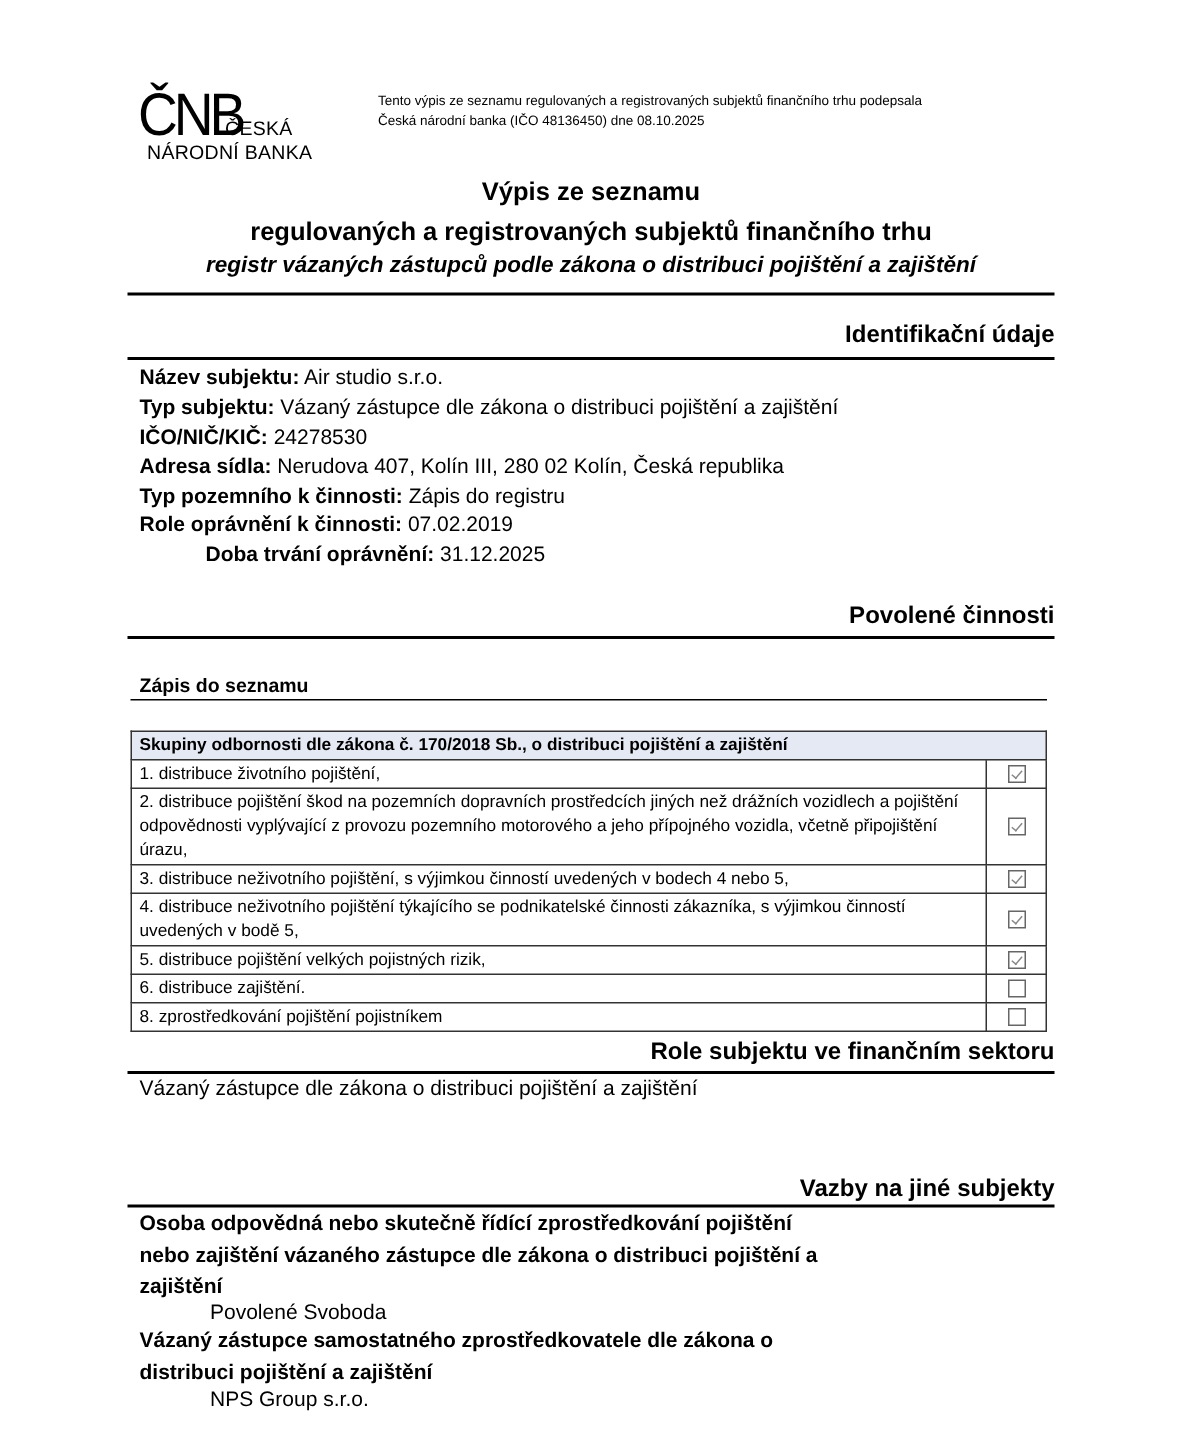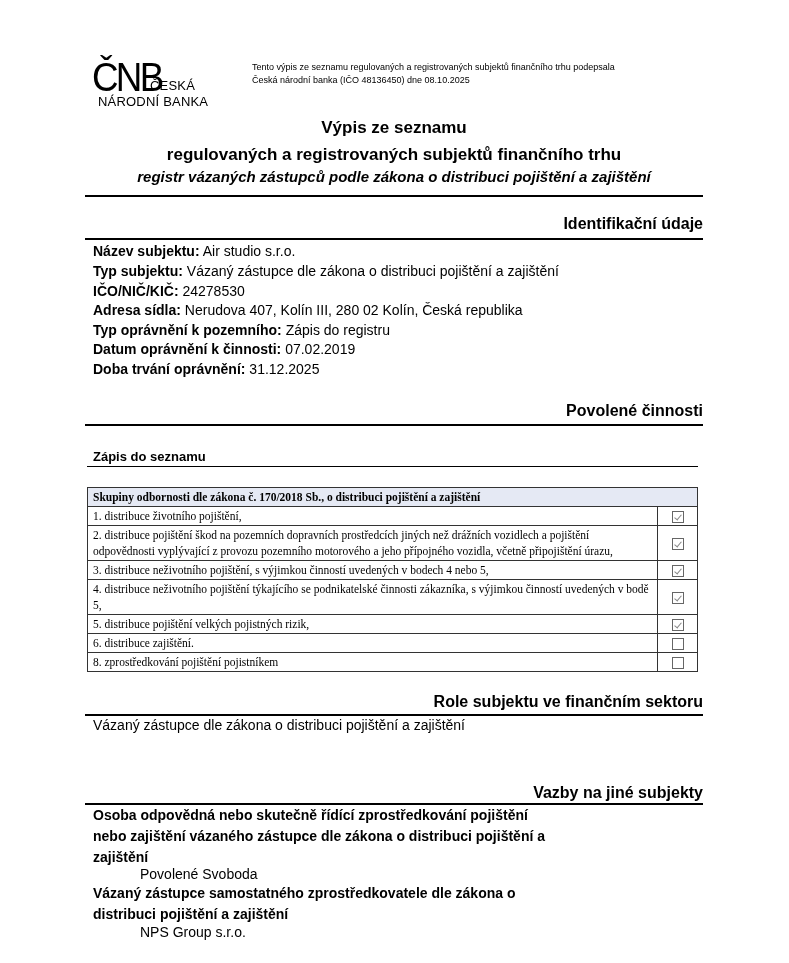--- a/index.html
+++ b/index.html
@@ -21,21 +21,21 @@
   .rule { position: absolute; left: 85px; width: 618px; background: #000; }
 
   .section-head { position: absolute; left: 85px; width: 618px; text-align: right; font-weight: bold; font-size: 16px; }
 
   .field { position: absolute; left: 93px; font-size: 14px; line-height: 20px; white-space: nowrap; }
   .field .lbl { font-weight: bold; }
 
   .sub-head { position: absolute; left: 93px; font-weight: bold; font-size: 13px; }
 
   table.groups { position: absolute; left: 87px; top: 487px; width: 611px; border-collapse: collapse; font-size: 11.5px; }
-  table.groups td { border: 1px solid #333; padding: 1px 5px; line-height: 16px; vertical-align: middle; font-family: Liberation Serif, serif; }
+  table.groups td { border: 1px solid #333; padding: 1px 5px; line-height: 16px; vertical-align: middle; }
   table.groups tr.head td { background: #e5e9f4; font-weight: bold; }
   table.groups td.chk { width: 40px; text-align: center; padding: 0; }
   .cb { display: inline-block; width: 12px; height: 12px; border: 1px solid #666; position: relative; vertical-align: middle; }
   .cb.on::after { content: ""; position: absolute; left: 3px; top: 1px; width: 3px; height: 6px; border-right: 1px solid #888; border-bottom: 1px solid #888; transform: rotate(40deg); }
 
   .plain { position: absolute; left: 93px; font-size: 14px; }
   .bold-para { position: absolute; left: 93px; font-weight: bold; font-size: 14px; line-height: 21px; width: 460px; }
   .indent-val { position: absolute; left: 140px; font-size: 14px; }
 </style>
 </head>
@@ -57,23 +57,23 @@
 <div class="title-block t3">registr vázaných zástupců podle zákona o distribuci pojištění a zajištění</div>
 <div class="rule" style="top:195px;height:2px;"></div>
 
 <div class="section-head" style="top:215px;">Identifikační údaje</div>
 <div class="rule" style="top:238px;height:2px;"></div>
 
 <div class="field" style="top:241px;"><span class="lbl">Název subjektu:</span> <span>Air studio s.r.o.</span></div>
 <div class="field" style="top:261px;"><span class="lbl">Typ subjektu:</span> <span>Vázaný zástupce dle zákona o distribuci pojištění a zajištění</span></div>
 <div class="field" style="top:281px;"><span class="lbl">IČO/NIČ/KIČ:</span> <span>24278530</span></div>
 <div class="field" style="top:300px;"><span class="lbl">Adresa sídla:</span> <span>Nerudova 407, Kolín III, 280 02 Kolín, Česká republika</span></div>
-<div class="field" style="top:320px;"><span class="lbl">Typ oprávnění k pozemního:</span> <span>Zápis do registru</span></div>
-<div class="field" style="top:339px;"><span class="lbl">Datum oprávnění k činnosti:</span> <span>07.02.2019</span></div>
-<div class="field" style="top:359px;"><span class="lbl">Doba trvání oprávnění:</span> <span>31.12.2025</span></div>
+<div class="field" style="top:320px;"><span class="lbl">Typ pozemního k činnosti:</span> <span>Zápis do registru</span></div>
+<div class="field" style="top:339px;"><span class="lbl">Role oprávnění k činnosti:</span> <span>07.02.2019</span></div>
+<div class="field" style="top:359px;margin-left:44px;"><span class="lbl">Doba trvání oprávnění:</span> <span>31.12.2025</span></div>
 
 <div class="section-head" style="top:402px;">Povolené činnosti</div>
 <div class="rule" style="top:424px;height:2px;"></div>
 
 <div class="sub-head" style="top:449px;">Zápis do seznamu</div>
 <div class="rule" style="top:466px;left:87px;width:611px;height:1px;"></div>
 
 <table class="groups">
   <tbody>
       <tr class="head">

